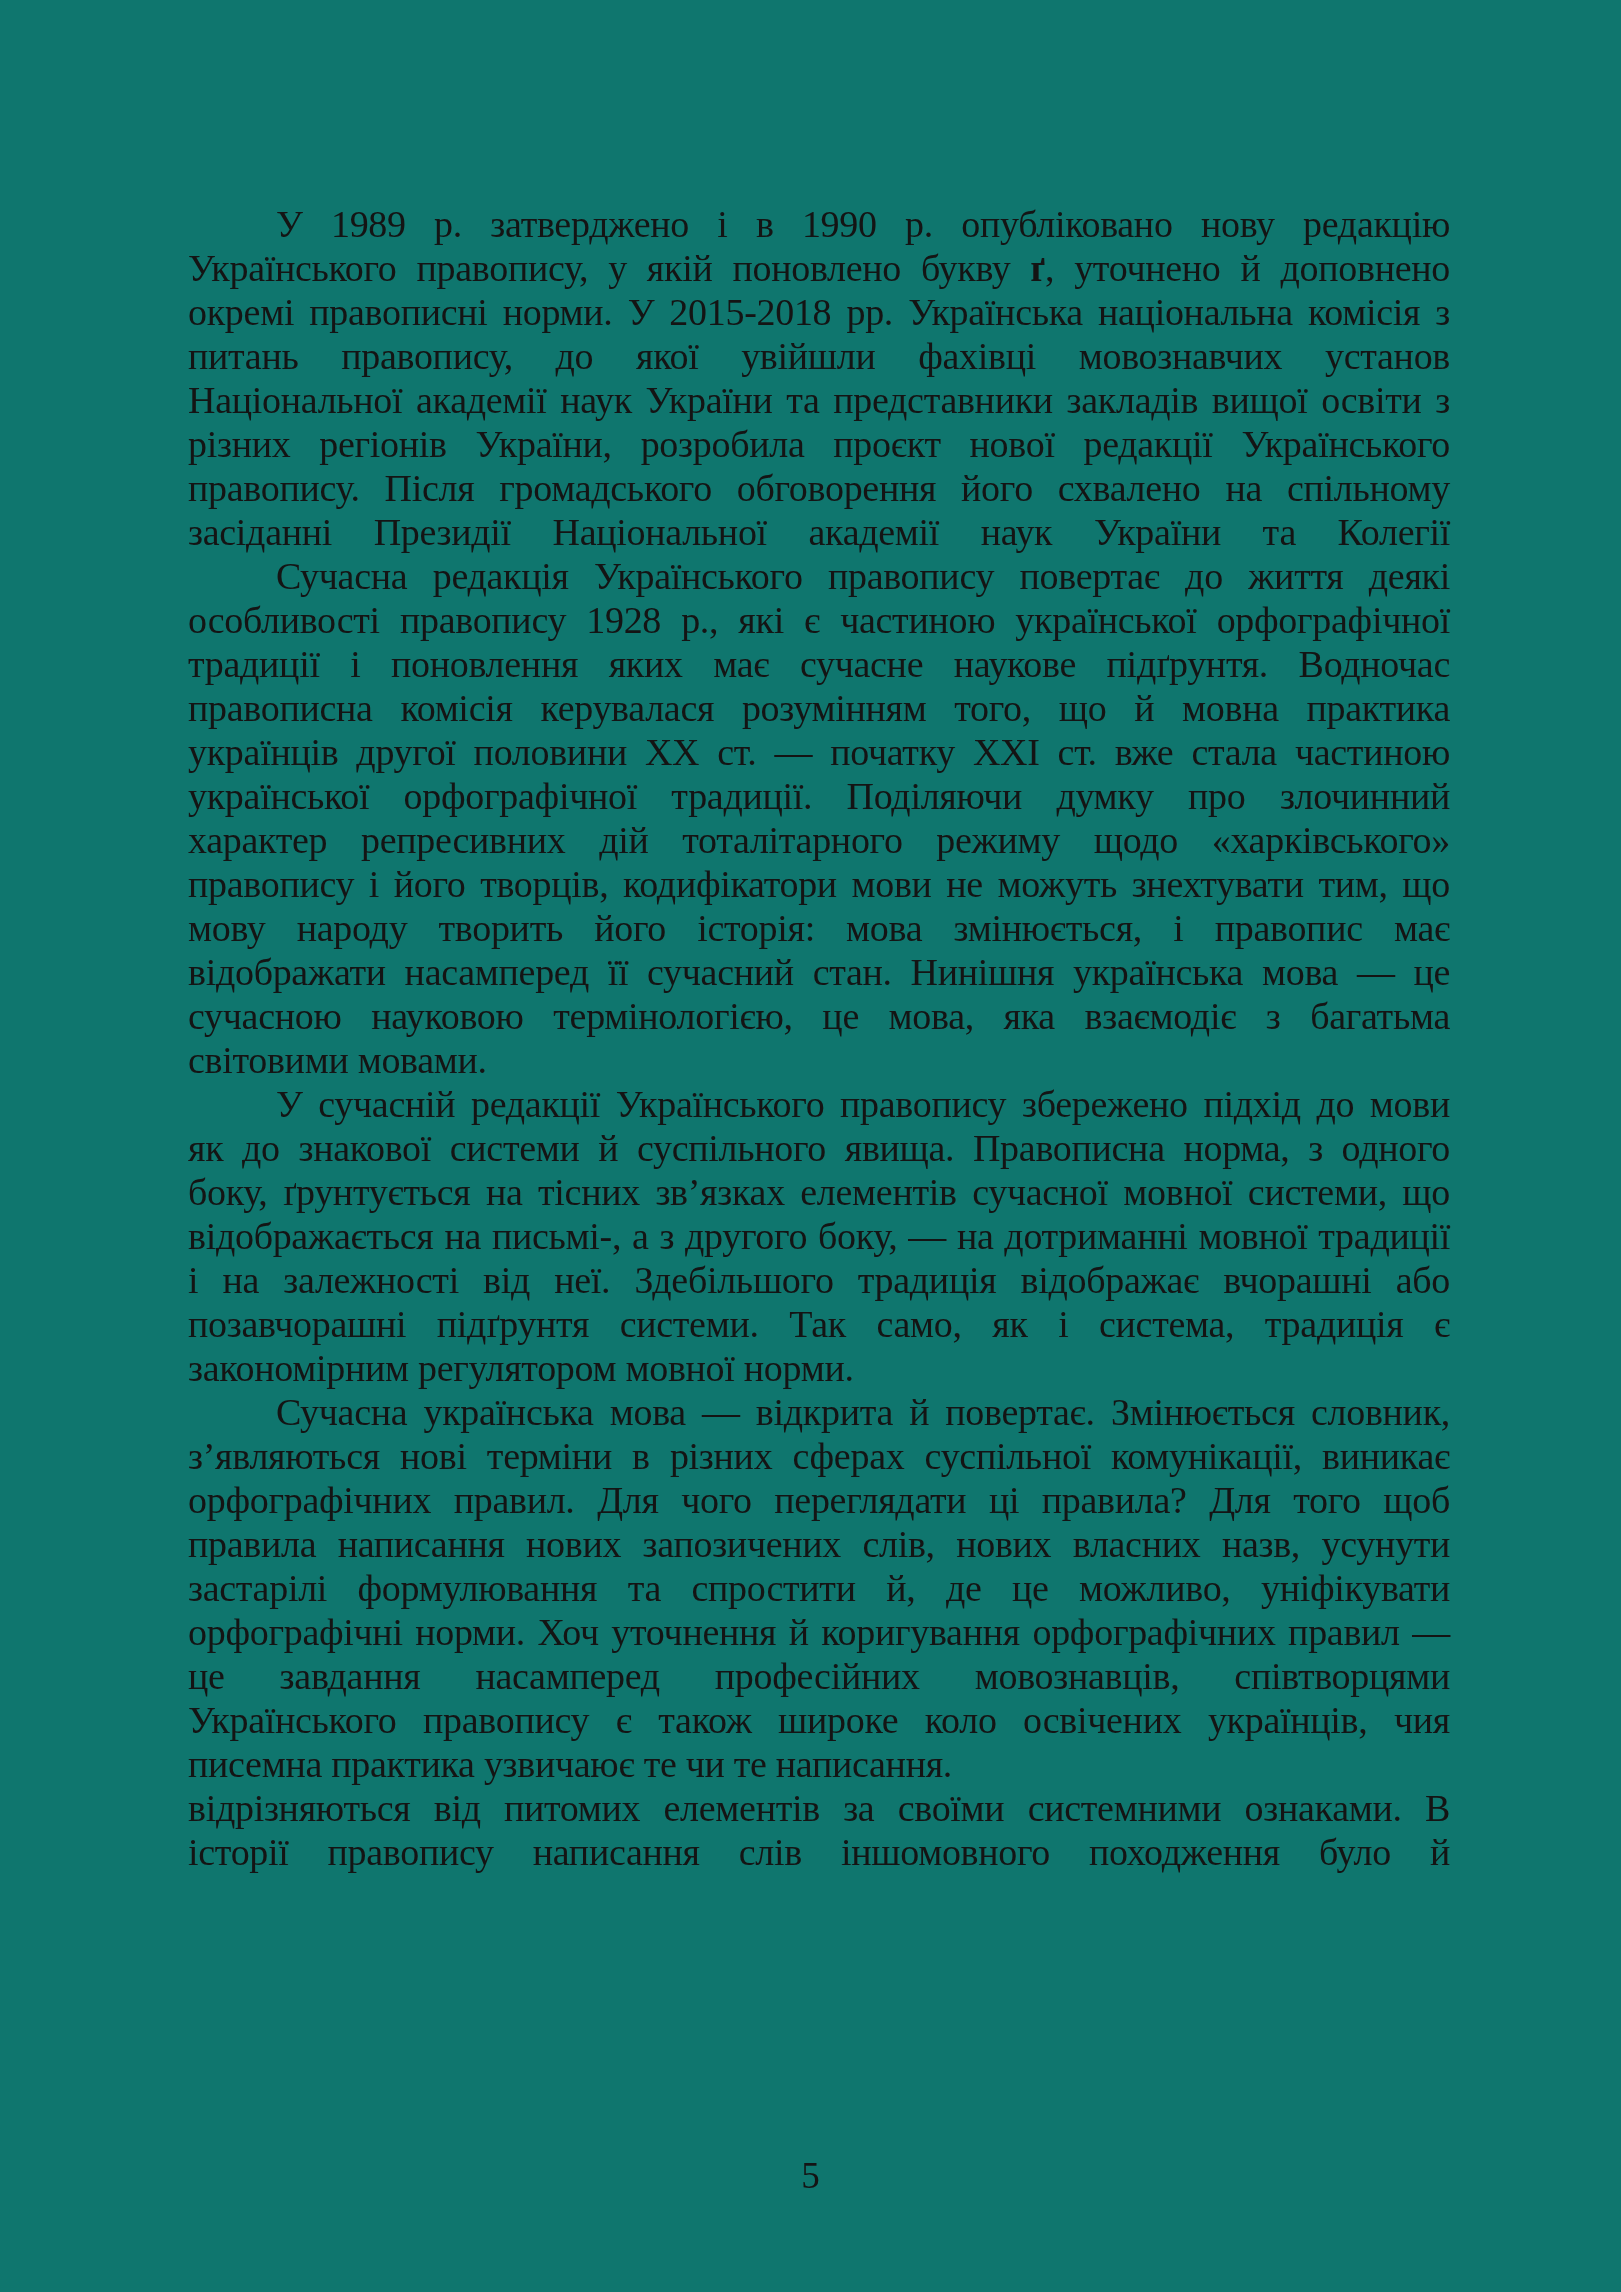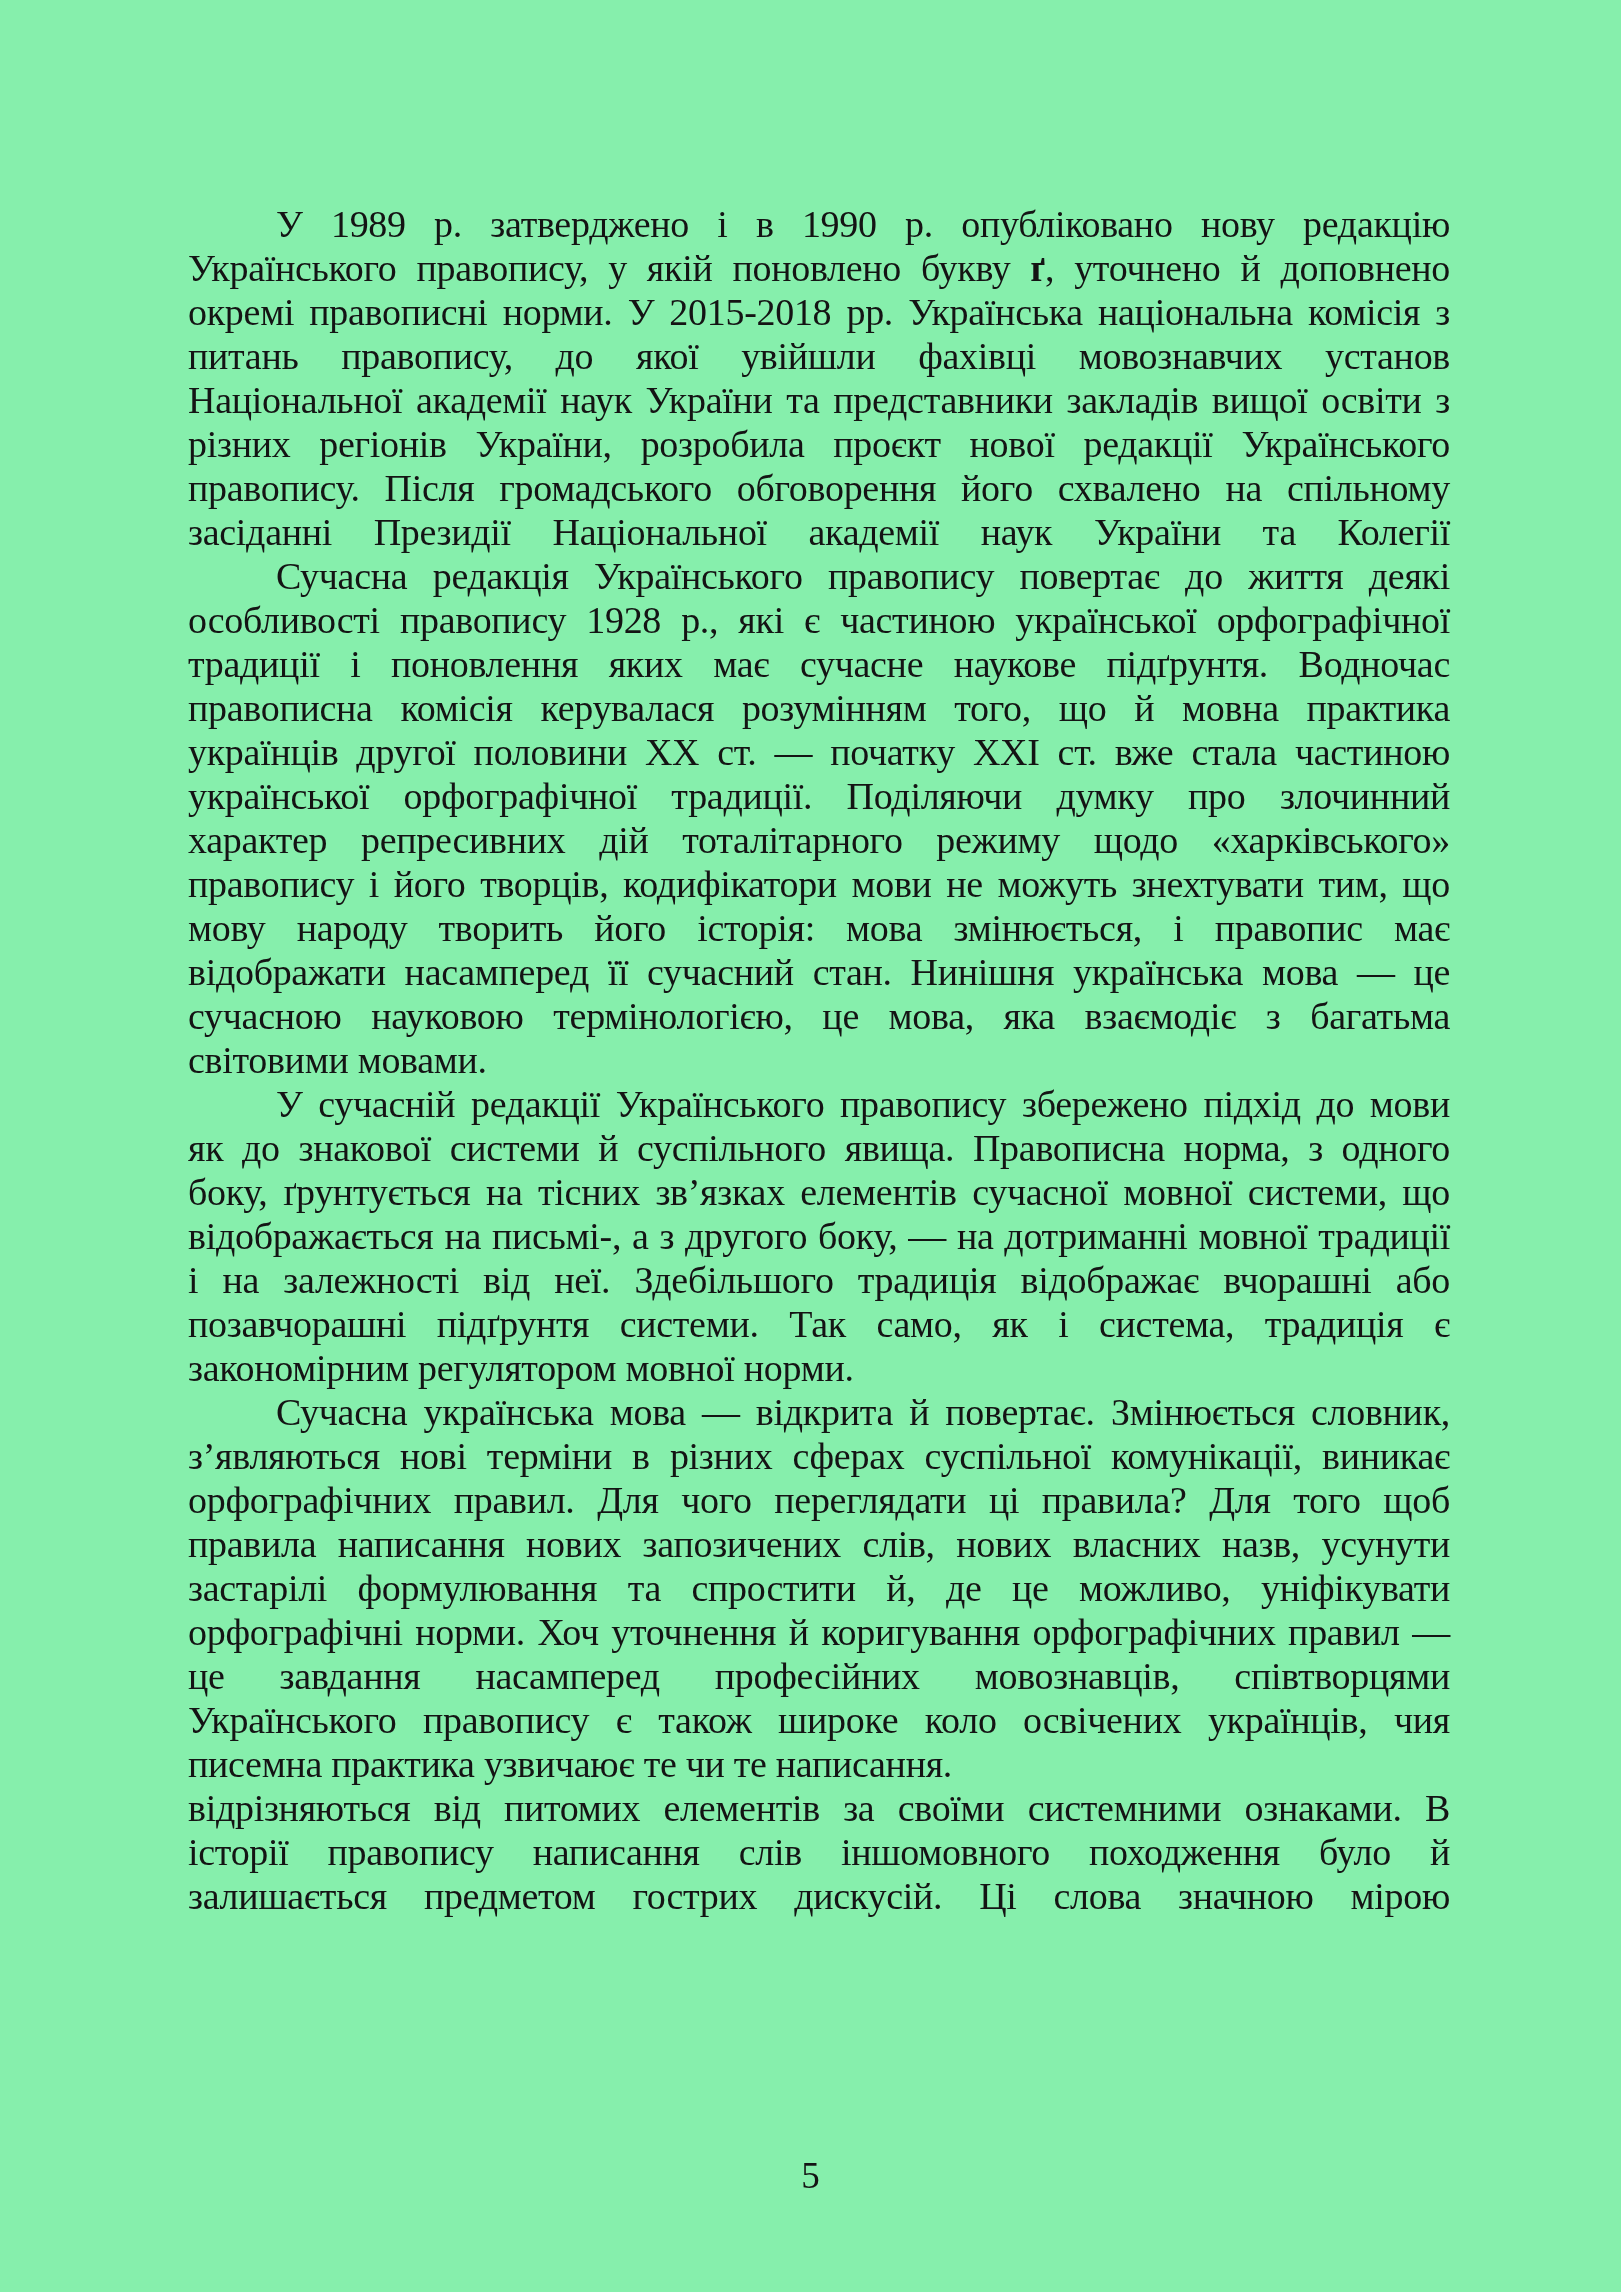--- a/index.html
+++ b/index.html
@@ -4,21 +4,21 @@
 <style>
   html, body {
     margin: 0;
     padding: 0;
     background: #e8e8e8;
   }
   .page {
     position: relative;
     width: 1621px;
     height: 2293px;
-    background: #86efac;
+    background: #0f766e;
     overflow: hidden;
     font-family: "Liberation Serif", "DejaVu Serif", serif;
     color: #141414;
   }
   .text-block {
     position: absolute;
     left: 188px;
     top: 202px;
     width: 1262px;
   }
@@ -99,18 +99,17 @@
         <div class="line"><span>правила написання нових запозичених слів, нових власних назв, усунути</span></div>
         <div class="line"><span>застарілі формулювання та спростити й, де це можливо, уніфікувати</span></div>
         <div class="line"><span>орфографічні норми. Хоч уточнення й коригування орфографічних правил —</span></div>
         <div class="line"><span>це завдання насамперед професійних мовознавців, співтворцями</span></div>
         <div class="line"><span>Українського правопису є також широке коло освічених українців, чия</span></div>
         <div class="line end"><span>писемна практика узвичаює те чи те написання.</span></div>
       </div>
       <div class="paragraph">
         <div class="line"><span>відрізняються від питомих елементів за своїми системними ознаками. В</span></div>
         <div class="line"><span>історії правопису написання слів іншомовного походження було й</span></div>
-        <div class="line"><span>залишається предметом гострих дискусій. Ці слова значною мірою</span></div>
       </div>
     </div>
   <div class="page-number">5</div>
 </div>
 
 
 </body></html>

